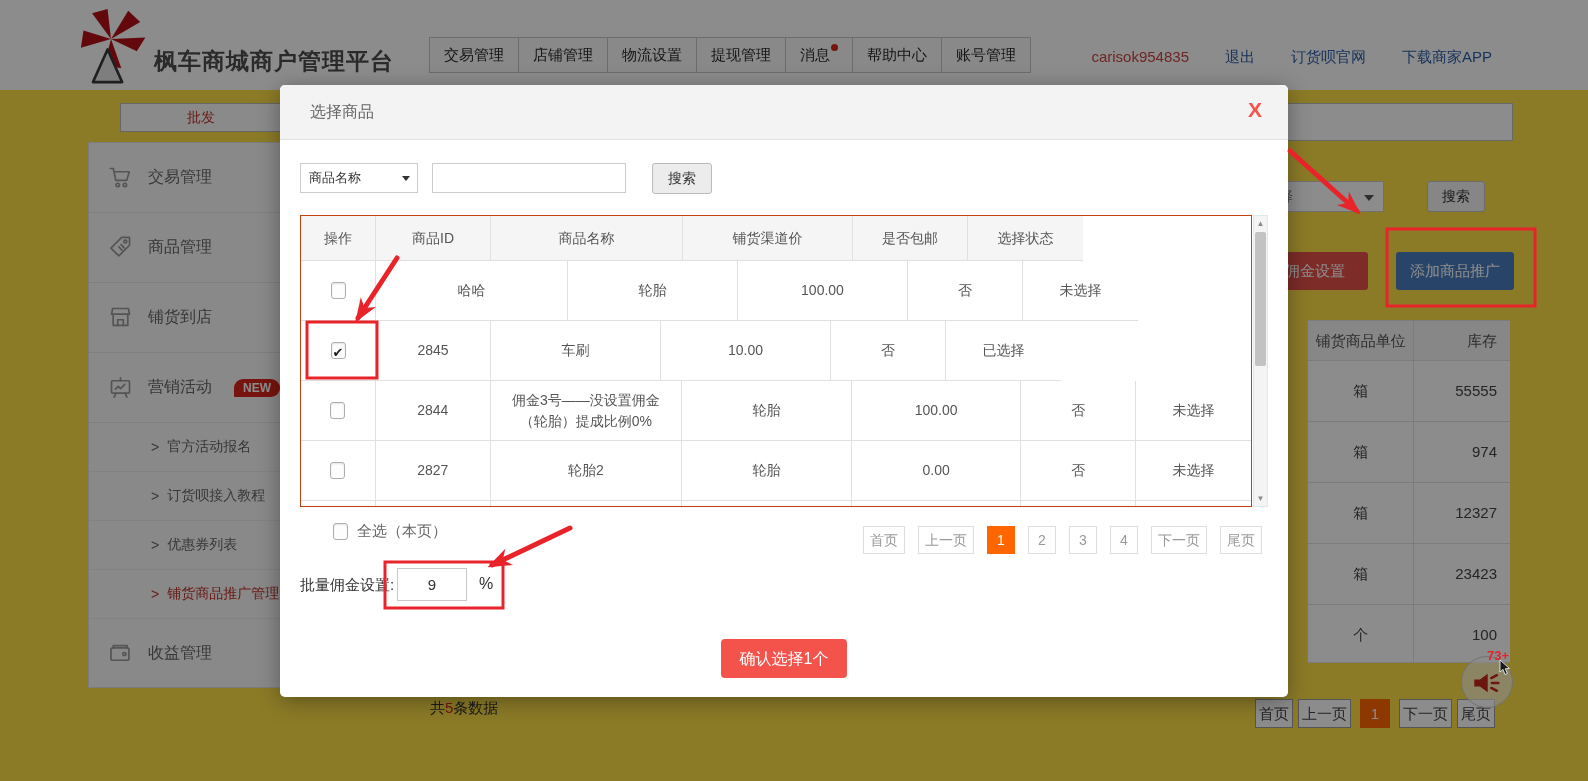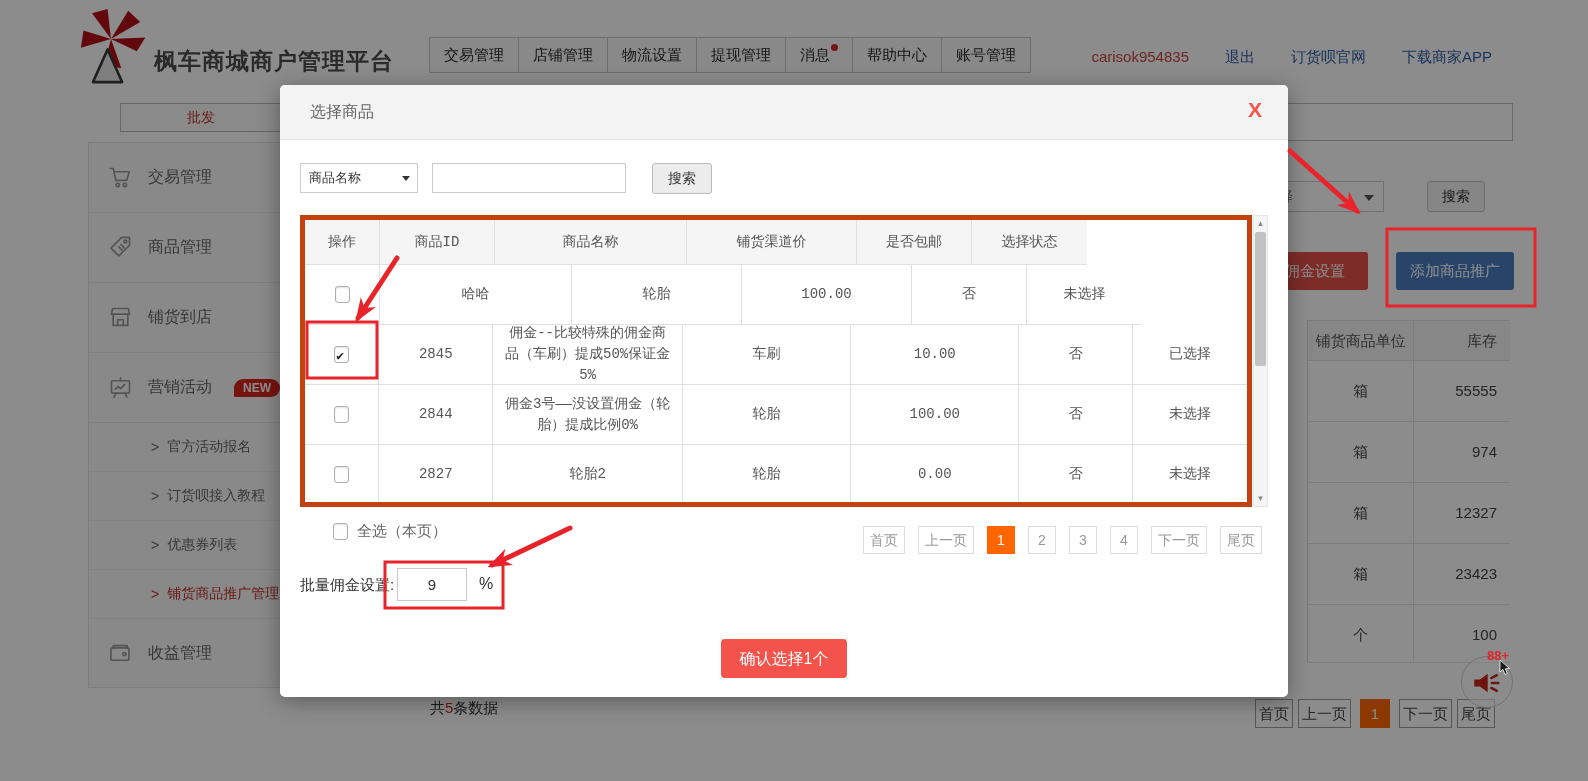--- a/index.html
+++ b/index.html
@@ -1,19 +1,19 @@
 <!DOCTYPE html>
 <html><head>
 <meta charset="utf-8">
 <style>
   * { margin:0; padding:0; box-sizing:border-box; }
   html,body { background:#888; }
   #app {
     position:relative; width:1588px; height:781px; overflow:hidden;
-    background:#ffffff; font-family:"Liberation Sans","DejaVu Sans",sans-serif;
+    background:#fde047; font-family:"Liberation Sans","DejaVu Sans",sans-serif;
   }
   .abs { position:absolute; }
 
   
   .header { position:absolute; left:0; top:0; width:1588px; height:90px; background:#fff; }
   .brand { position:absolute; left:154px; top:46px; font-size:23px; font-weight:bold; color:#4d4d4d; letter-spacing:1px; }
   .nav { position:absolute; left:430px; top:37px; display:flex; }
   .nav-tab { border:1px solid #c6c6c6; margin-left:-1px; padding:0 14px; height:36px; line-height:34px;
              font-size:15px; color:#2b2b2b; background:#fafafa; cursor:pointer; white-space:nowrap; }
   .msg-dot { display:inline-block; width:7px; height:7px; border-radius:50%; background:#d9251c;
@@ -78,21 +78,21 @@
   .modal-title { position:absolute; left:30px; top:17px; font-size:16px; color:#666; }
   .modal-close { position:absolute; right:26px; top:13px; font-size:21px; color:#f4554c; font-weight:bold; cursor:pointer; }
   .m-select { position:absolute; left:20px; top:78px; width:118px; height:30px; border:1px solid #ccc; background:#fff;
               font-size:13px; color:#333; line-height:28px; padding-left:8px; cursor:pointer; }
   .m-select .caret-down { right:7px; top:12px; border-top-color:#333;
               border-left-width:4px; border-right-width:4px; border-top-width:5px; }
   .m-input { position:absolute; left:152px; top:78px; width:194px; height:30px; border:1px solid #ccc; padding:0 8px; font-size:14px; }
   .m-search { position:absolute; left:372px; top:78px; width:60px; height:31px; background:#ececec; border:1px solid #bbb;
               border-radius:3px; font-size:14px; color:#333; text-align:center; line-height:29px; cursor:pointer; }
   .m-tablewrap { position:absolute; left:20px; top:130px; width:952px; height:292px; overflow:hidden;
-                 border:5px solid #c2410c;font-family:Liberation Mono, monospace; }
+                 border:1px solid #c2410c; }
   .m-row { display:flex; }
   .m-cell { border-right:1px solid #e0e0e0; border-bottom:1px solid #e0e0e0; display:flex; align-items:center;
             justify-content:center; font-size:14px; color:#555; text-align:center; line-height:21px; padding:4px 10px; }
   .m-cell:last-child { border-right:none; }
   .m-hrow .m-cell { background:#f5f5f5; height:45px; color:#555; }
   .m-drow .m-cell { height:60px; background:#fff; }
   .w1{width:75px;} .w2{width:115px;} .w3{width:192px;} .w4{width:170px;} .w5{width:170px;} .w6{width:115px;} .w7{width:115px; border-right:none;}
   .m-scroll { position:absolute; left:973px; top:130px; width:15px; height:292px; background:#f4f4f4; border:1px solid #e6e6e6; }
   .m-scroll .arr { position:absolute; left:0; width:13px; text-align:center; font-size:8px; color:#8a8a8a; }
   .m-scroll .thumb { position:absolute; left:1px; top:16px; width:11px; height:134px; background:#c2c2c2; border-radius:2px; }
@@ -275,21 +275,21 @@
   <div class="pg-btn active" style="left:1360px;width:30px;">1</div>
   <div class="pg-btn" style="left:1399px;width:53px;">下一页</div>
   <div class="pg-btn" style="left:1457px;width:38px;">尾页</div>
 
   <div class="noti-circle">
     <svg viewBox="0 0 24 24" width="34" height="34" style="position:absolute;left:8px;top:9px;">
       <path d="M3 9.5v5h4l5.5 4v-13L7 9.5H3z" fill="#c5281c"></path>
       <path d="M15 8.5l4-2M15.5 12h4.5M15 15.5l4 2" stroke="#c5281c" stroke-width="1.8" stroke-linecap="round" fill="none"></path>
     </svg>
   </div>
-  <div class="noti-badge">88+</div>
+  <div class="noti-badge">73+</div>
   <div class="cursor-icon">
     <svg width="13" height="16" viewBox="0 0 13 16">
         <polygon points="1,0 1,12 4,9.4 6,14.5 8.3,13.5 6.3,8.7 10.5,8.5" fill="#1a1a1a" stroke="#fff" stroke-width="0.8"></polygon>
       </svg>
   </div>
 
   <div class="dim"></div>
 
   <div class="modal">
     <div class="modal-header"></div>
@@ -320,21 +320,20 @@
         <div class="m-cell w4">轮胎</div>
         <div class="m-cell w5">100.00</div>
         <div class="m-cell w6">否</div>
         <div class="m-cell w7">未选择</div>
       </div>
       <div class="m-row m-drow">
         <div class="m-cell w1">
             <span class="cb checked"></span>
           </div>
         <div class="m-cell w2">2845</div>
-        <div class="m-cell w3">佣金--比较特殊的佣金商品（车刷）提成50%保证金5%</div>
         <div class="m-cell w4">车刷</div>
         <div class="m-cell w5">10.00</div>
         <div class="m-cell w6">否</div>
         <div class="m-cell w7">已选择</div>
       </div>
       <div class="m-row m-drow">
         <div class="m-cell w1">
             <span class="cb"></span>
           </div>
         <div class="m-cell w2">2844</div>

